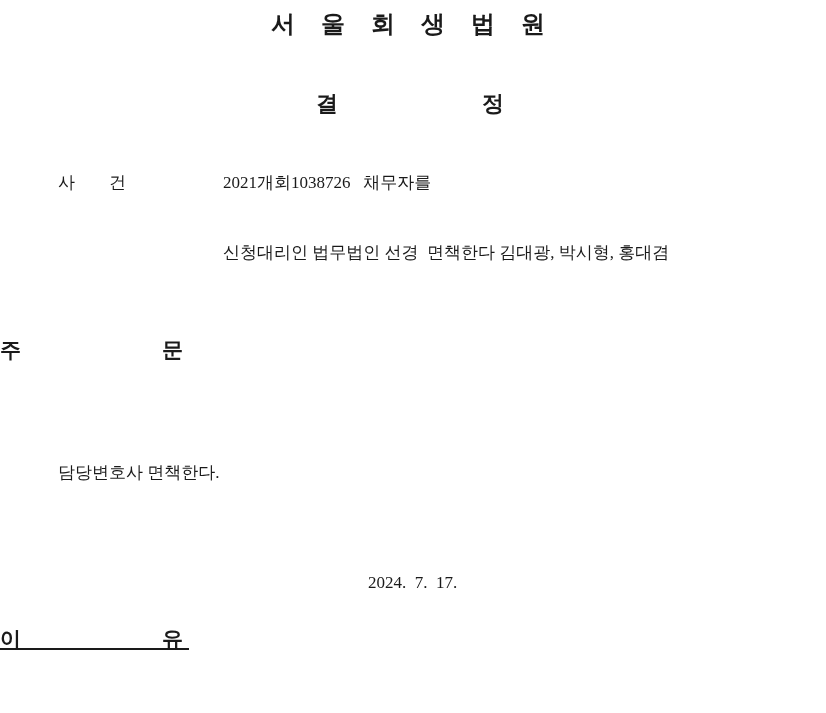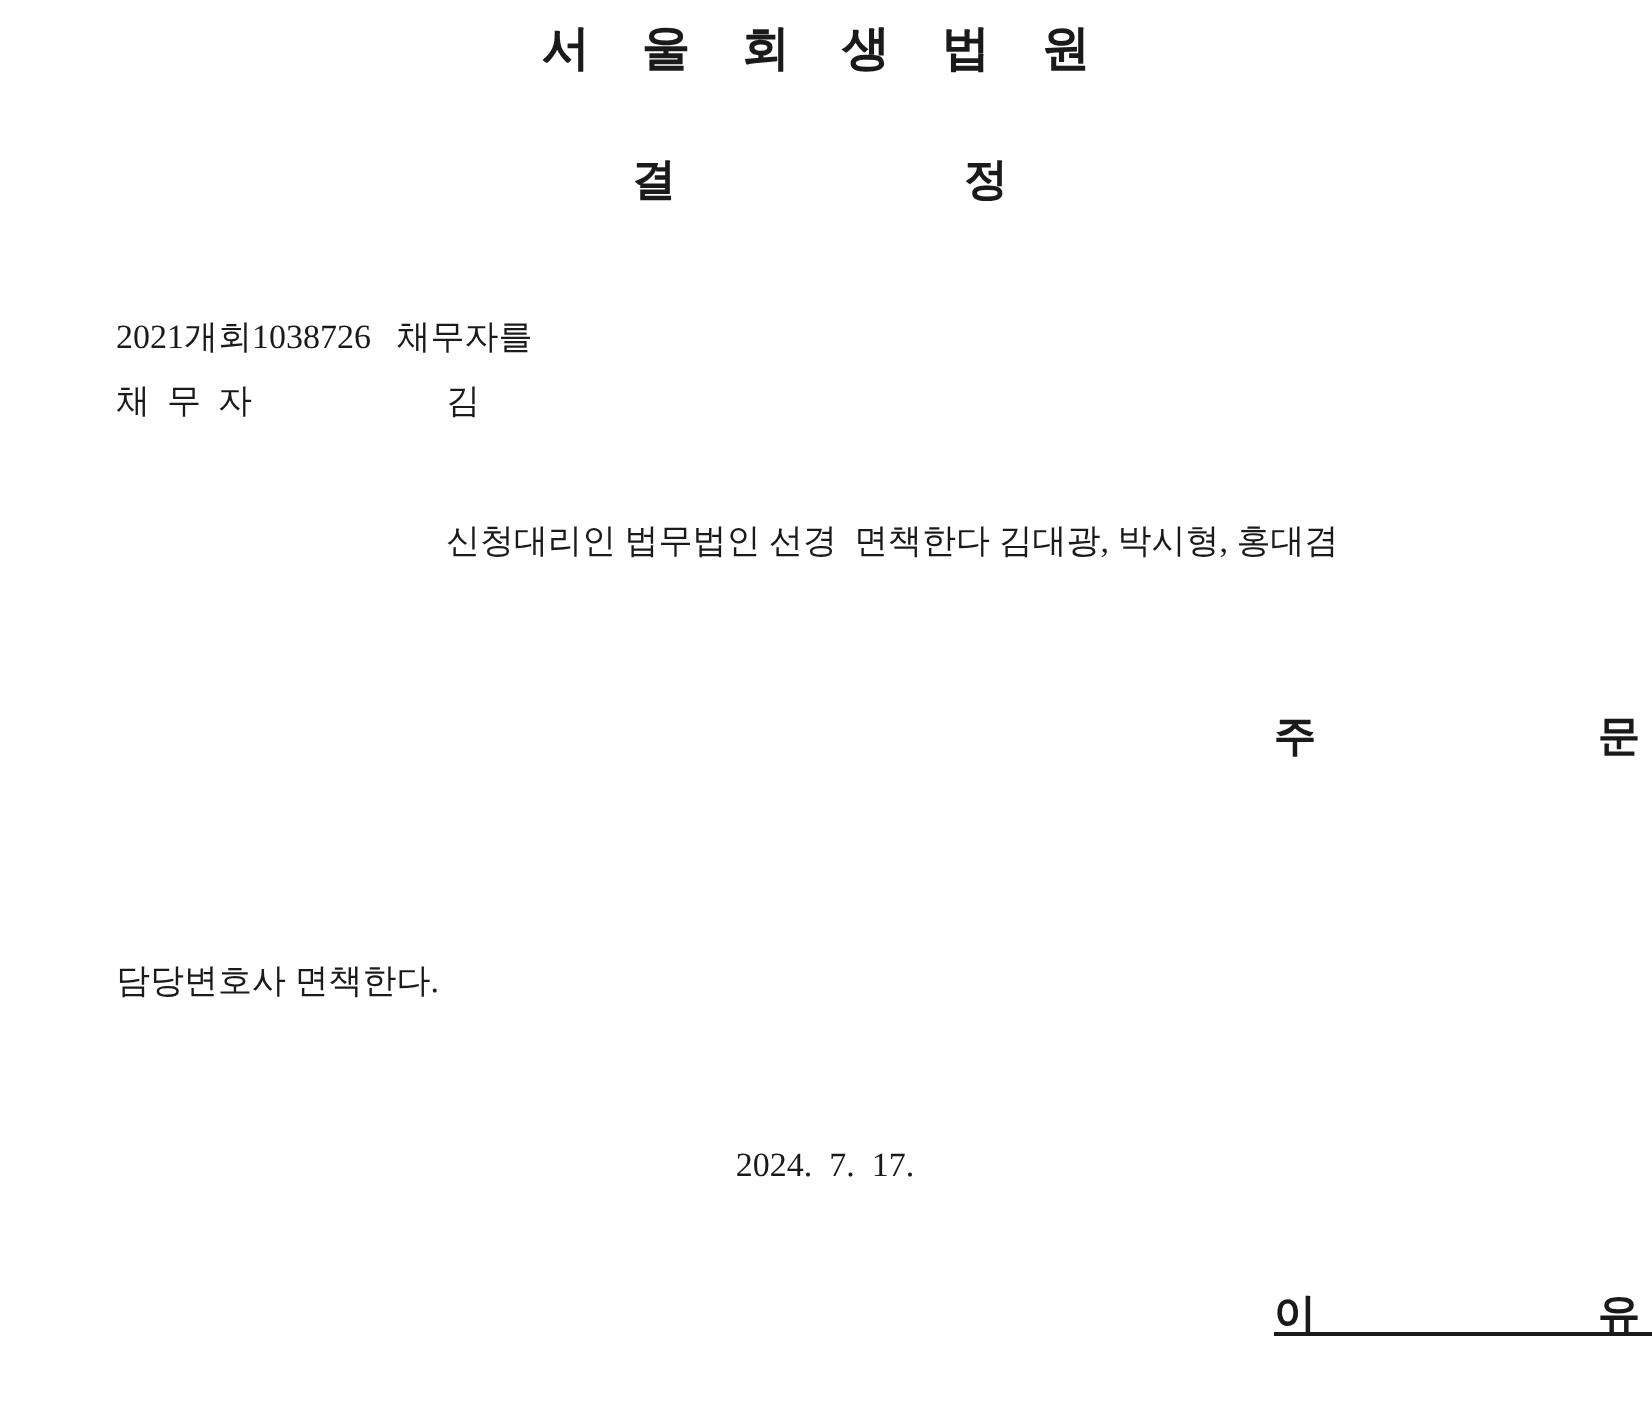--- a/index.html
+++ b/index.html
@@ -29,21 +29,21 @@
     font-weight: bold;
     letter-spacing: 10px;
     padding-top: 8px;
     white-space: pre;
   }
   .doc-type {
     text-align: center;
     font-size: 22px;
     font-weight: bold;
     letter-spacing: 6px;
-    margin-top: 35px;
+    margin-top: 49px;
     white-space: pre;
   }
 
   
   .info-block {
     margin-top: 48px;
     padding-left: 58px;
     font-size: 17px;
     line-height: 32px;
   }
@@ -63,21 +63,21 @@
 
   .attorney-row {
     margin-top: 42px;
     padding-left: 223px;
     font-size: 17px;
     white-space: pre;
   }
 
   
   .section-heading {
-    text-align: right;
+    text-align: left;
     font-size: 21px;
     font-weight: bold;
     letter-spacing: 6px;
     white-space: pre;
   }
   .section-1 { margin-top: 72px; }
   .section-2 { margin-top: 70px; text-decoration: underline; }
 
   .body-text {
     padding-left: 58px;
@@ -103,25 +103,22 @@
 <body>
 
 <div class="page">
 
   <div class="court-title">서 울 회 생 법 원</div>
 
   <div class="doc-type">결            정</div>
 
   <div class="info-block">
     <div class="info-row">
+      <span class="info-label">사        건</span>
       <span class="info-value">2021개회1038726   채무자를</span>
-    </div>
-    <div class="info-row">
-      <span class="info-label">채  무  자</span>
-      <span class="info-value">김</span>
     </div>
   </div>
 
   <div class="attorney-row">신청대리인 법무법인 선경  면책한다 김대광, 박시형, 홍대겸</div>
 
   <div class="section-heading section-1">주            문</div>
 
   <div class="body-text">
     <div class="line">담당변호사 면책한다.</div>
   </div>

